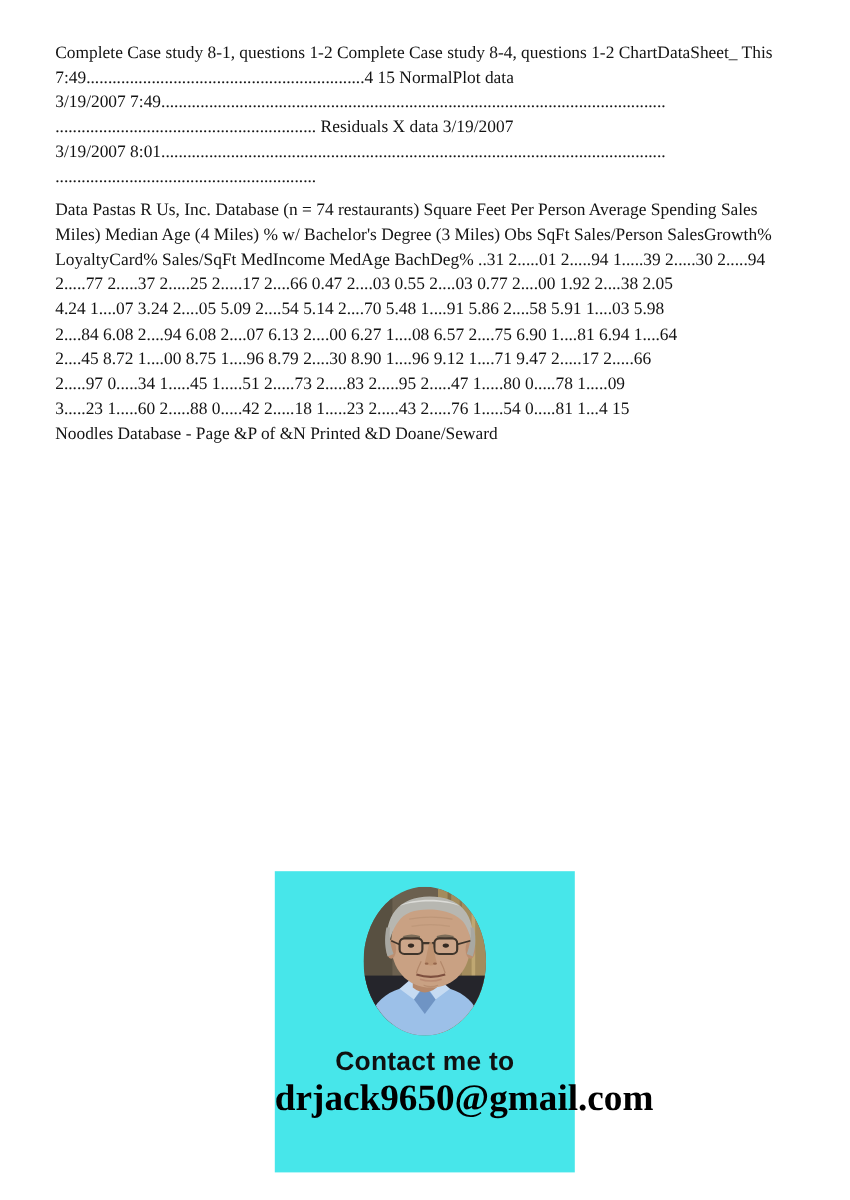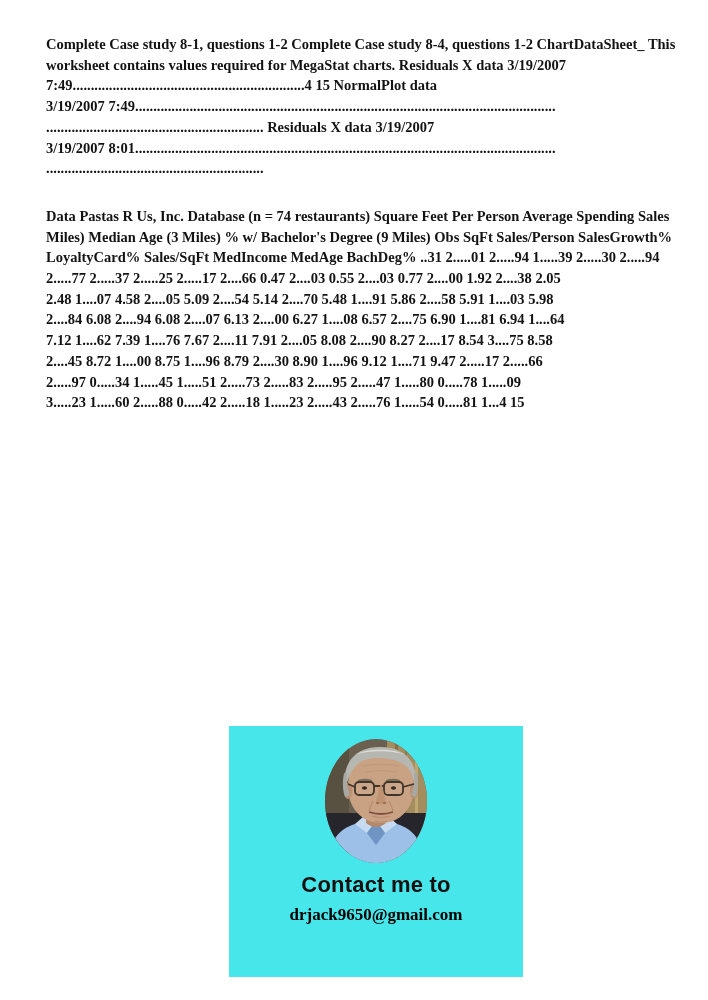--- a/index.html
+++ b/index.html
@@ -12,71 +12,70 @@
   }
   .doc-text {
     position: absolute;
     left: 46px; top: 34px;
     width: 625px;
     font-size: 14.5px;
     line-height: 20.7px;
     color: #131313;
   }
   .line { white-space: pre; }
-  .para-2 { margin-top: 27px; }
+  .para-2 { margin-top: 7px; }
   .promo {
     position: absolute;
     left: 229px; top: 726px;
-    width: 294px; height: 251px;
+    width: 250px; height: 251px;
     background: var(--promo-bg, #47e6ea);
     text-align: center;
   }
   .photo { display: block; margin: 13px auto 0 auto; }
   .promo-line {
     font-family: "Liberation Sans", sans-serif;
     font-weight: 700;
     font-size: 22px;
     line-height: 30px;
     color: var(--promo-heading, #101010);
     letter-spacing: 0.2px;
   }
   .promo-line.first { margin-top: 7px; }
   .promo-email {
     font-family: "Liberation Serif", serif;
     font-weight: 700;
-    font-size: 17px;
+    font-size: 31px;
     line-height: 30px;
     color: var(--promo-email, #000000);
     text-align: center;
   }
 </style>
 </head>
 <body style="background: rgb(255, 255, 255);">
 
-<div class="doc-text" style="color: rgb(19, 19, 19); font-weight: bold;">
+<div class="doc-text" style="color: rgb(19, 19, 19);">
   <div class="para-1">
       <div class="line">Complete Case study 8-1, questions 1-2 Complete Case study 8-4, questions 1-2 ChartDataSheet_ This</div>
-      <div class="line">worksheet contains values required for MegaStat charts. Residuals X data 3/19/2007</div>
       <div class="line">7:49................................................................4 15 NormalPlot data</div>
       <div class="line">3/19/2007 7:49....................................................................................................................</div>
       <div class="line">............................................................ Residuals X data 3/19/2007</div>
       <div class="line">3/19/2007 8:01....................................................................................................................</div>
       <div class="line">............................................................</div>
     </div>
   <div class="para-2">
       <div class="line">Data Pastas R Us, Inc. Database (n = 74 restaurants) Square Feet Per Person Average Spending Sales</div>
-      <div class="line">Miles) Median Age (3 Miles) % w/ Bachelor's Degree (9 Miles) Obs SqFt Sales/Person SalesGrowth%</div>
+      <div class="line">Miles) Median Age (4 Miles) % w/ Bachelor's Degree (3 Miles) Obs SqFt Sales/Person SalesGrowth%</div>
       <div class="line">LoyaltyCard% Sales/SqFt MedIncome MedAge BachDeg% ..31 2.....01 2.....94 1.....39 2.....30 2.....94</div>
       <div class="line">2.....77 2.....37 2.....25 2.....17 2....66 0.47 2....03 0.55 2....03 0.77 2....00 1.92 2....38 2.05</div>
-      <div class="line">2.48 1....07 4.58 2....05 5.09 2....54 5.14 2....70 5.48 1....91 5.86 2....58 5.91 1....03 5.98</div>
+      <div class="line">4.24 1....07 3.24 2....05 5.09 2....54 5.14 2....70 5.48 1....91 5.86 2....58 5.91 1....03 5.98</div>
       <div class="line">2....84 6.08 2....94 6.08 2....07 6.13 2....00 6.27 1....08 6.57 2....75 6.90 1....81 6.94 1....64</div>
-      <div class="line">7.12 1....62 7.39 1....76 7.67 2....11 7.91 2....05 8.08 2....90 8.27 2....17 8.54 3....75 8.58</div>
       <div class="line">2....45 8.72 1....00 8.75 1....96 8.79 2....30 8.90 1....96 9.12 1....71 9.47 2.....17 2.....66</div>
       <div class="line">2.....97 0.....34 1.....45 1.....51 2.....73 2.....83 2.....95 2.....47 1.....80 0.....78 1.....09</div>
       <div class="line">3.....23 1.....60 2.....88 0.....42 2.....18 1.....23 2.....43 2.....76 1.....54 0.....81 1...4 15</div>
+      <div class="line">Noodles Database - Page &amp;P of &amp;N Printed &amp;D Doane/Seward</div>
     </div>
 </div>
 
 <div class="promo">
   <svg class="photo" width="102" height="124" viewBox="0 0 102 124" xmlns="http://www.w3.org/2000/svg">
     <defs>
       <clipPath id="ovalClip">
           <ellipse cx="51" cy="62" rx="51" ry="62"></ellipse>
         </clipPath>
     </defs>

